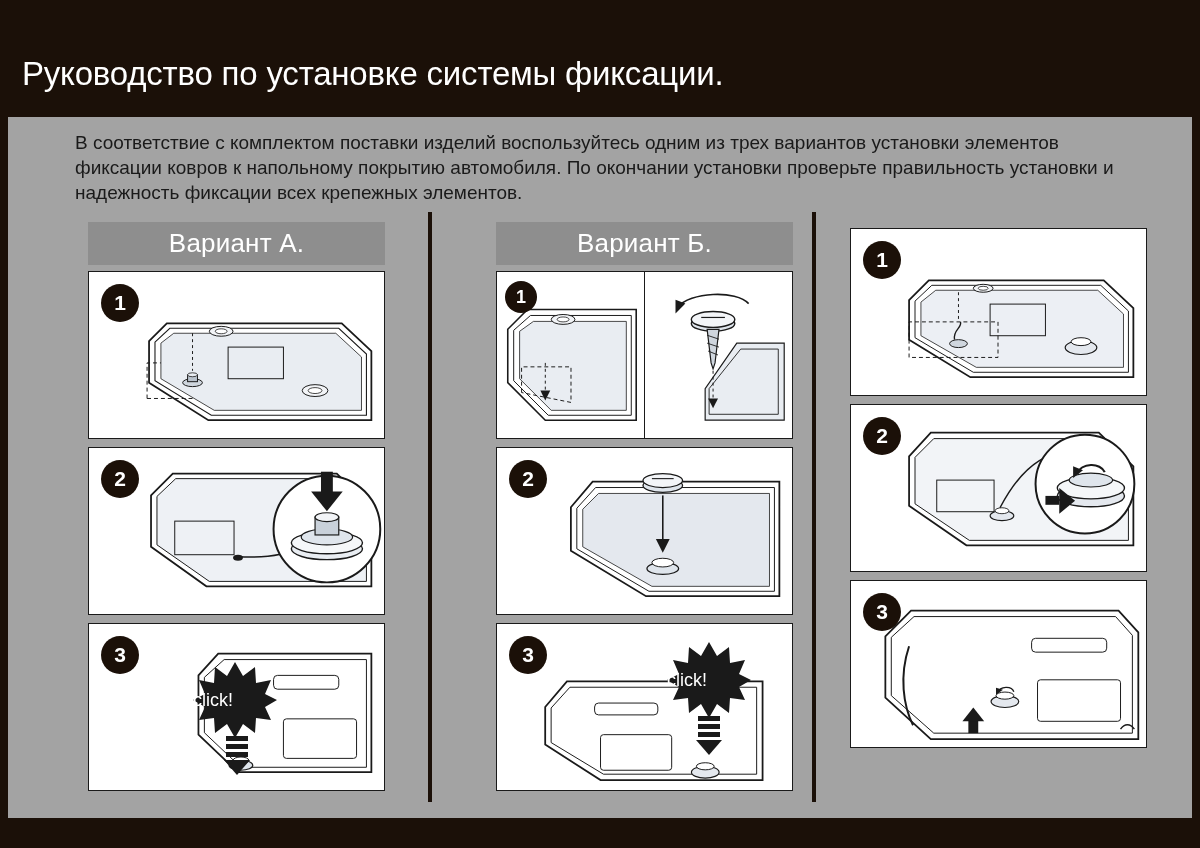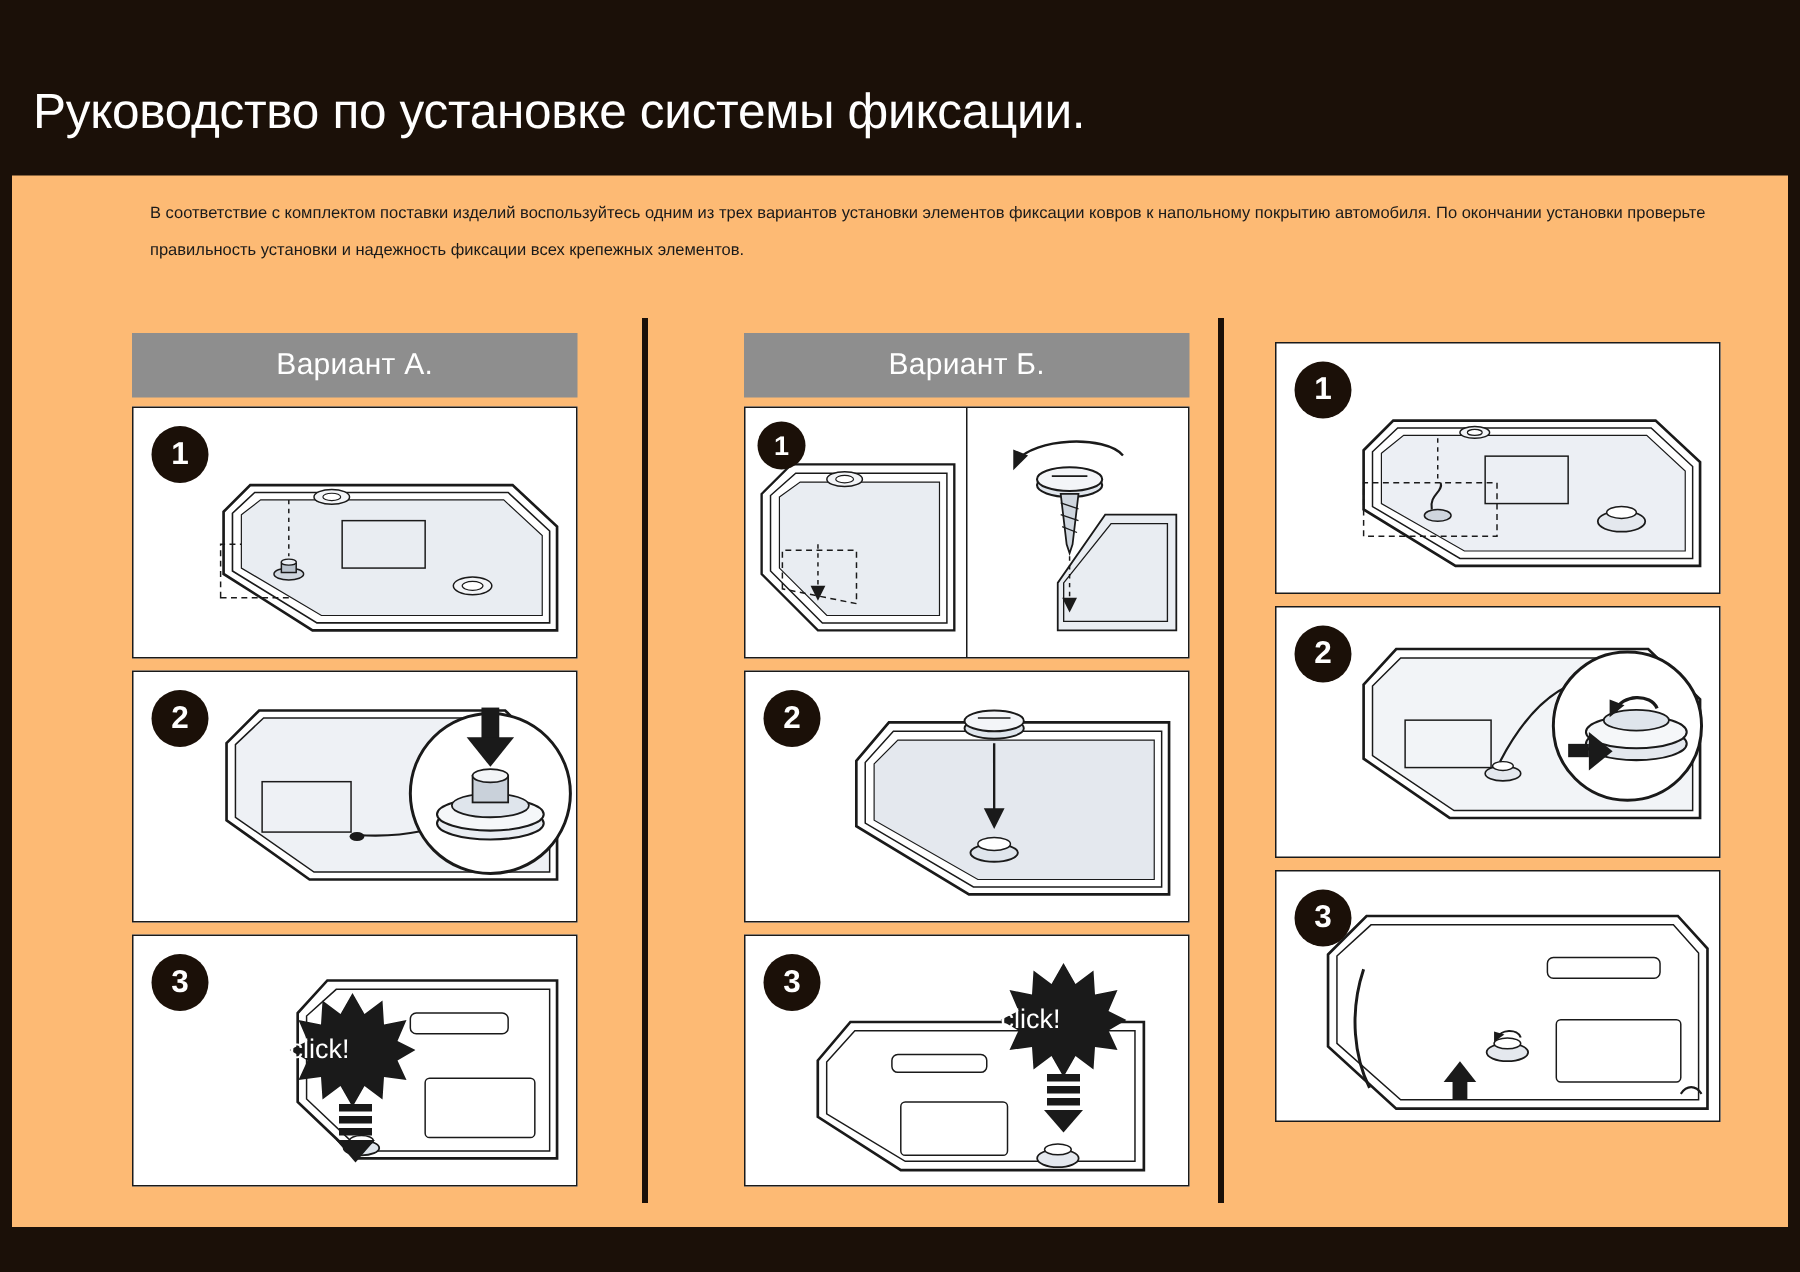--- a/index.html
+++ b/index.html
@@ -12,21 +12,21 @@
     height: 848px;
     font-family: "Liberation Sans", sans-serif;
     overflow: hidden;
     position: relative;
   }
   .page {
     position: absolute;
     left: 0; top: 0;
     width: 1200px;
     height: 848px;
-    background: #fdba74;
+    background: #a3a3a3;
   }
   
   .top-bar {
     position: absolute;
     left: 0; top: 0;
     width: 1200px;
     height: 42px;
     background: #1b1008;
   }
   .title-band {
@@ -64,24 +64,24 @@
   .right-edge {
     position: absolute;
     right: 0; top: 0;
     width: 8px;
     height: 848px;
     background: #1b1008;
   }
   
   .intro {
     position: absolute;
-    left: 100px;
+    left: 75px;
     top: 130px;
     width: 1060px;
-    font-size: 11px;
+    font-size: 19px;
     line-height: 25px;
     color: #1a1a1a;
   }
   
   .columns {
     position: absolute;
     left: 0;
     top: 222px;
     width: 1200px;
     height: 590px;
@@ -102,21 +102,21 @@
     height: 590px;
     background: #1b1008;
   }
   .div-1 { left: 428px; }
   .div-2 { left: 812px; }
 
   .col-header {
     height: 43px;
     background: #8e8e8e;
     color: #ffffff;
-    font-size: 20px;
+    font-size: 26px;
     display: flex;
     align-items: center;
     justify-content: center;
     letter-spacing: 0.2px;
   }
   .panel-stack {
     margin-top: 6px;
   }
   .panel {
     position: relative;

